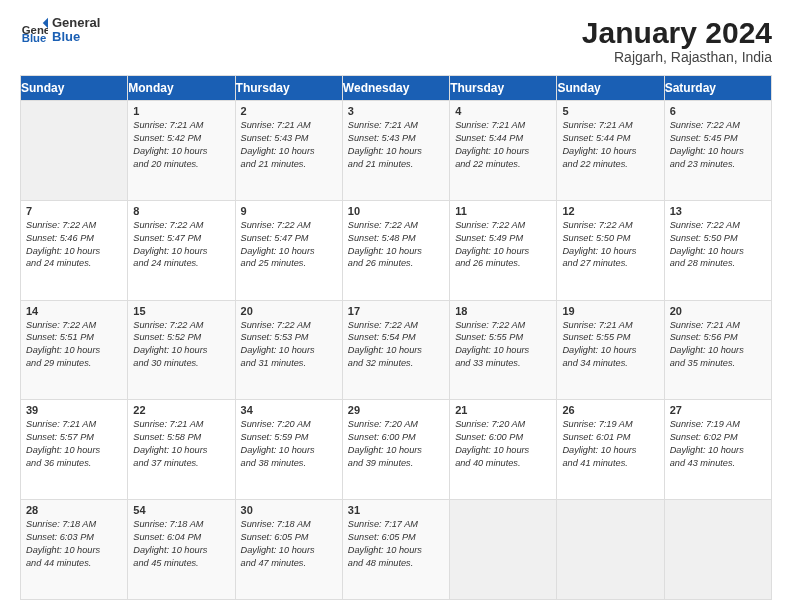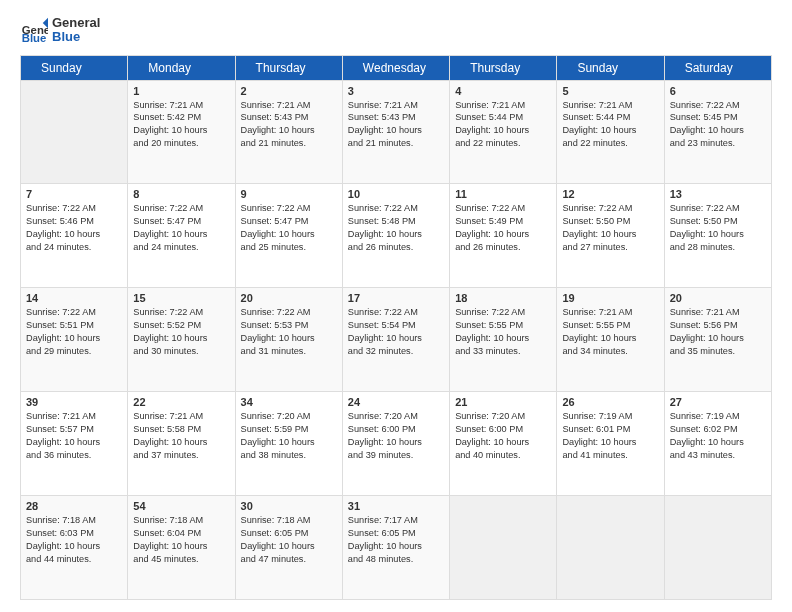--- a/index.html
+++ b/index.html
@@ -57,22 +57,22 @@
     .calendar {
       flex: 1;
       border-collapse: collapse;
       width: 100%;
       table-layout: fixed;
     }
     .calendar thead tr th {
       background-color: #1a5fb4;
       color: #fff;
       font-size: 12px;
-      font-weight: normal;
-      padding: 5px 20px;
+      font-weight: bold;
+      padding: 5px 0;
       text-align: left;
       border: 1px solid #ddd;
     }
     .calendar tbody tr td {
       vertical-align: top;
       padding: 4px 5px;
       border: 1px solid #ddd;
       font-size: 9.5px;
       color: #333;
       height: 88px;
@@ -88,39 +88,44 @@
       font-size: 11px;
       font-weight: bold;
       color: #333;
       display: block;
       margin-bottom: 2px;
     }
     .day-info {
       font-size: 9.2px;
       color: #333;
       line-height: 1.4;
+      font-style: italic;
     }
   </style>
 </head>
 <body>
 
 <div class="page">
   <div class="header">
     <div class="logo">
       <svg class="logo-icon" viewBox="0 0 32 32">
         <rect x="0" y="0" width="32" height="32" fill="none"></rect>
         <text x="2" y="20" font-size="13" font-weight="bold" fill="#333" font-family="Arial">General</text>
         <text x="2" y="30" font-size="13" font-weight="bold" fill="#1a5fb4" font-family="Arial">Blue</text>
         <polygon points="26,8 32,2 32,14" fill="#1a5fb4"></polygon>
       </svg>
       <div class="logo-text">
         <span class="logo-general">General</span>
         <span class="logo-blue">Blue</span>
       </div>
     </div>
+    <div class="title-block">
+      <div class="month-title">January 2024</div>
+      <div class="location">Rajgarh, Rajasthan, India</div>
+    </div>
   </div>
 
   <table class="calendar">
     <thead>
       <tr>
       <th>Sunday</th>
           <th>Monday</th>
           <th>Thursday</th>
           <th>Wednesday</th>
           <th>Thursday</th>
@@ -223,21 +228,21 @@
           </td>
           <td>
             <span class="day-num">22</span>
             <div class="day-info">Sunrise: 7:21 AM<br>Sunset: 5:58 PM<br>Daylight: 10 hours<br>and 37 minutes.</div>
           </td>
           <td>
             <span class="day-num">34</span>
             <div class="day-info">Sunrise: 7:20 AM<br>Sunset: 5:59 PM<br>Daylight: 10 hours<br>and 38 minutes.</div>
           </td>
           <td>
-            <span class="day-num">24</span>
+            <span class="day-num">29</span>
             <div class="day-info">Sunrise: 7:20 AM<br>Sunset: 6:00 PM<br>Daylight: 10 hours<br>and 39 minutes.</div>
           </td>
           <td>
             <span class="day-num">21</span>
             <div class="day-info">Sunrise: 7:20 AM<br>Sunset: 6:00 PM<br>Daylight: 10 hours<br>and 40 minutes.</div>
           </td>
           <td>
             <span class="day-num">26</span>
             <div class="day-info">Sunrise: 7:19 AM<br>Sunset: 6:01 PM<br>Daylight: 10 hours<br>and 41 minutes.</div>
           </td>

